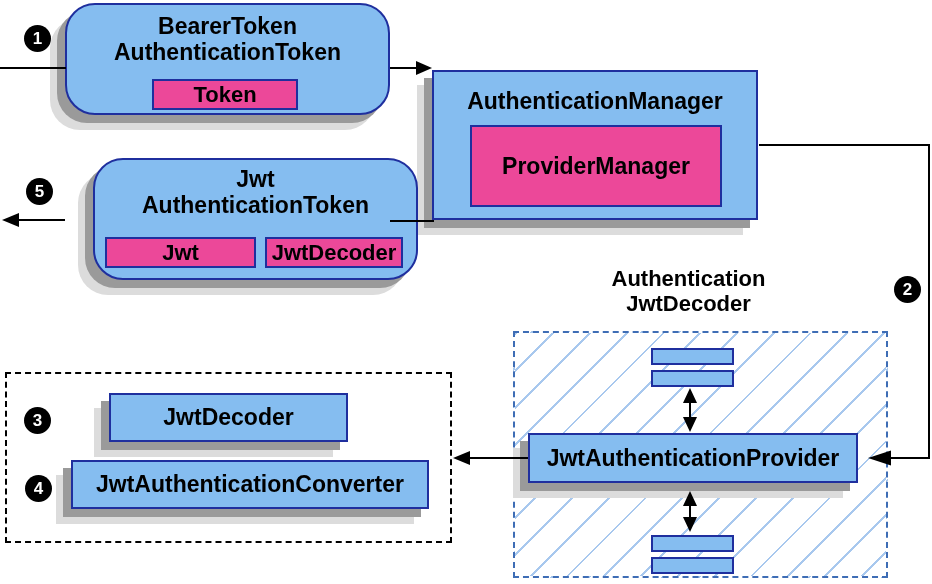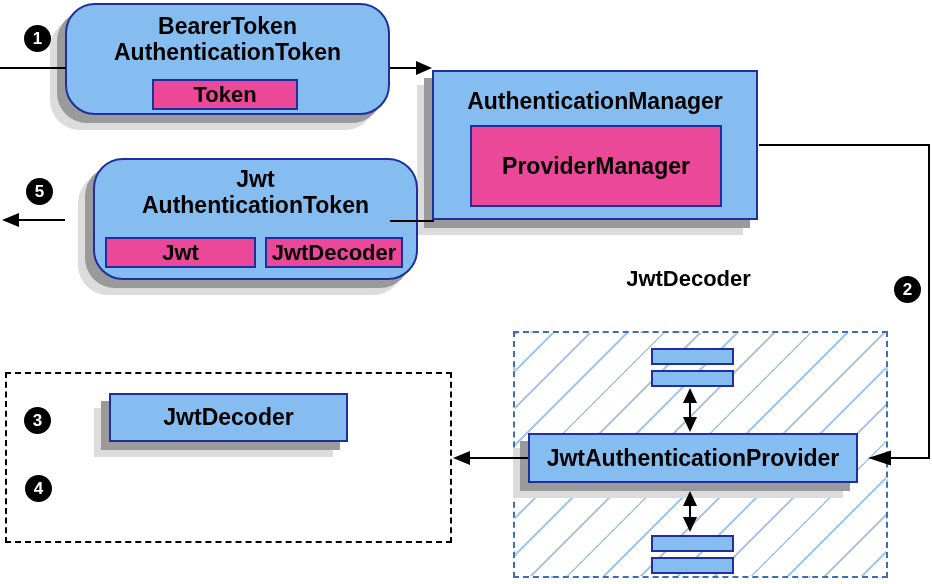--- a/index.html
+++ b/index.html
@@ -101,39 +101,45 @@
     </div>
     <div class="inner hatch" style="left:10px;top:77px;width:147px;height:27px;">
       <span>Jwt</span>
     </div>
     <div class="inner" style="left:170px;top:77px;width:134px;height:27px;">
       <span>JwtDecoder</span>
     </div>
   </div>
 
   <div class="group-title" style="left:513px;top:266px;width:351px;">
+    <div>Authentication</div>
     <div>JwtDecoder</div>
   </div>
 
   <div class="dashed-blue hatch-wide z2" style="left:513px;top:331px;width:351px;height:243px;">
     <div class="bar" style="left:136px;top:15px;"></div>
     <div class="bar" style="left:136px;top:37px;"></div>
     <div class="box shadowed" style="left:13px;top:100px;width:326px;height:46px;">
       <div class="center-label">
         <span>JwtAuthenticationProvider</span>
       </div>
     </div>
     <div class="bar" style="left:136px;top:202px;"></div>
     <div class="bar" style="left:136px;top:224px;"></div>
   </div>
 
   <div class="dashed-black z2" style="left:5px;top:372px;width:443px;height:167px;">
     <div class="box shadowed" style="left:66px;top:19px;width:235px;height:45px;margin-left:36px;">
       <div class="center-label">
         <span>JwtDecoder</span>
+      </div>
+    </div>
+    <div class="box shadowed" style="left:64px;top:86px;width:354px;height:45px;">
+      <div class="center-label">
+        <span>JwtAuthenticationConverter</span>
       </div>
     </div>
   </div>
 
   <div class="badge" style="left:24px;top:25px;">1</div>
   <div class="badge" style="left:894px;top:276px;">2</div>
   <div class="badge" style="left:24px;top:407px;">3</div>
   <div class="badge" style="left:25px;top:475px;">4</div>
   <div class="badge" style="left:26px;top:178px;">5</div>
 

